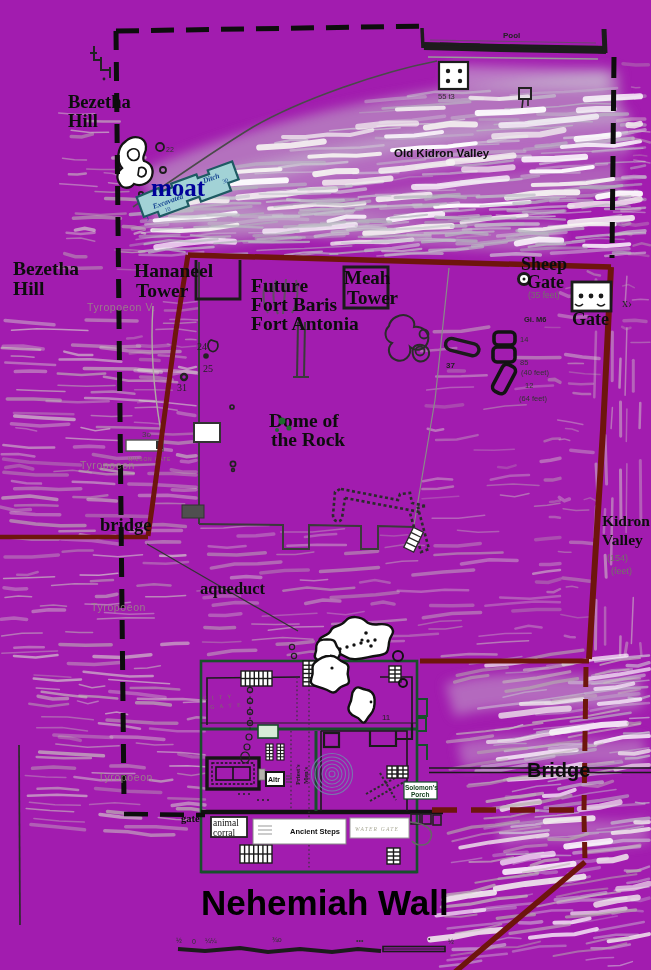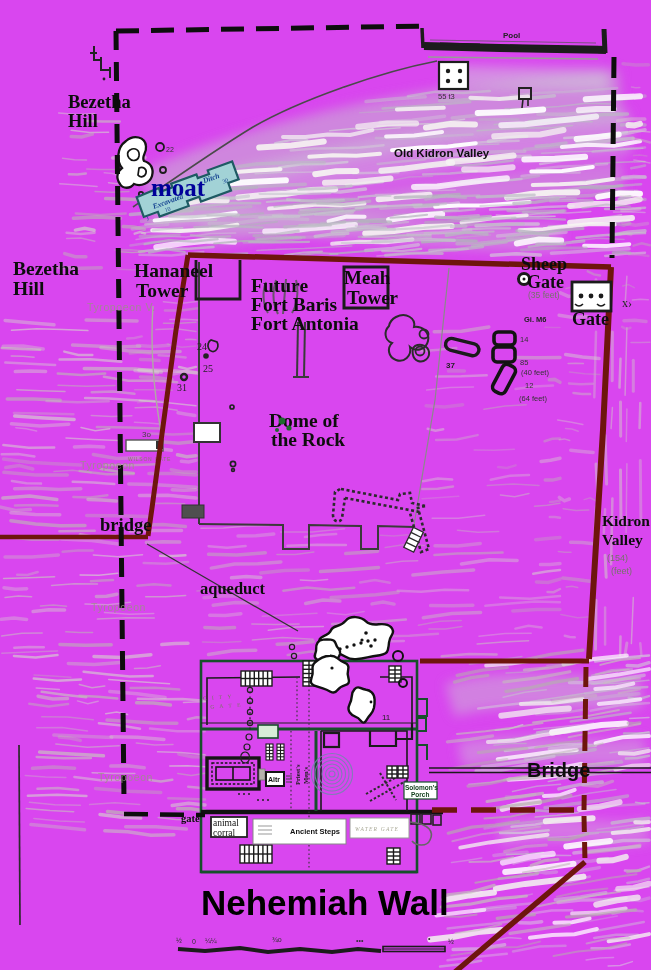--- a/index.html
+++ b/index.html
@@ -1,16 +1,16 @@
 <!DOCTYPE html>
 <html><head>
 <meta charset="utf-8">
 <style>
 html,body{margin:0;padding:0;background:#ffffff;}
-#map{position:relative;width:651px;height:970px;overflow:hidden;background:#d946ef;}
+#map{position:relative;width:651px;height:970px;overflow:hidden;background:#a21caf;}
 svg{display:block;}
 </style>
 </head>
 <body>
 
 <div id="map">
 <svg width="651" height="970" viewBox="0 0 651 970">
 <defs>
         <filter id="soft" x="-20%" y="-20%" width="140%" height="140%">
           <feGaussianBlur stdDeviation="6"></feGaussianBlur>

